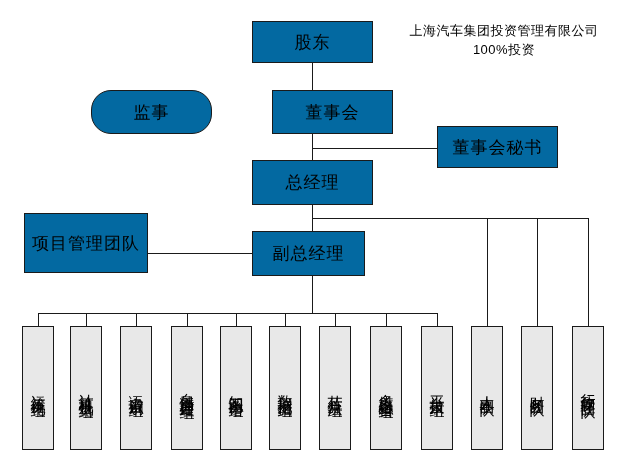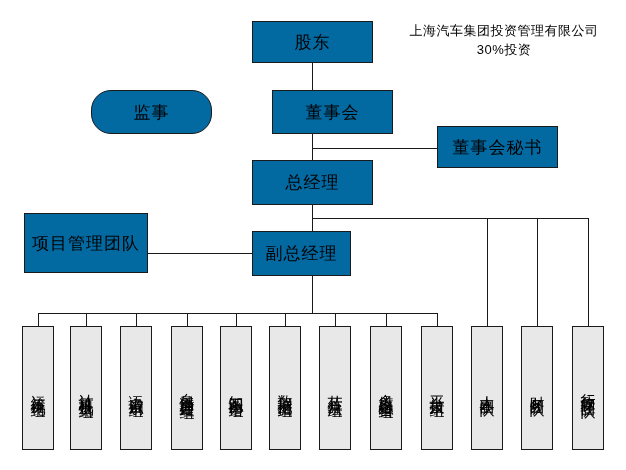--- a/index.html
+++ b/index.html
@@ -53,36 +53,36 @@
     letter-spacing:0.5px;
   }
 </style>
 </head>
 <body>
 
 <div id="canvas">
 
   <div class="note">
     <div>上海汽车集团投资管理有限公司</div>
-    <div>30%投资</div>
+    <div>100%投资</div>
   </div>
 
   <div class="box" style="left:252px;top:21px;width:121px;height:42px;">股东</div>
 
   <div class="box" style="left:91px;top:90px;width:121px;height:44px;border-radius:20px;">监事</div>
 
   <div class="box" style="left:252px;top:90px;width:121px;height:44px;margin-left:20px;">董事会</div>
 
   <div class="box" style="left:437px;top:126px;width:121px;height:42px;">董事会秘书</div>
 
   <div class="box" style="left:252px;top:160px;width:121px;height:45px;">总经理</div>
 
   <div class="box" style="left:24px;top:213px;width:124px;height:60px;">项目管理团队</div>
 
-  <div class="box" style="left:252px;top:231px;width:99px;height:45px;">副总经理</div>
+  <div class="box" style="left:252px;top:231px;width:113px;height:45px;">副总经理</div>
 
   <div class="vline" style="left:312px;top:63px;height:27px;"></div>
   <div class="vline" style="left:312px;top:134px;height:26px;"></div>
   <div class="hline" style="left:312px;top:148px;width:125px;"></div>
   <div class="vline" style="left:312px;top:205px;height:26px;"></div>
   <div class="hline" style="left:312px;top:218px;width:277px;"></div>
   <div class="vline" style="left:487px;top:218px;height:108px;"></div>
   <div class="vline" style="left:537px;top:218px;height:108px;"></div>
   <div class="vline" style="left:588px;top:218px;height:108px;"></div>
   <div class="hline" style="left:148px;top:253px;width:104px;"></div>

